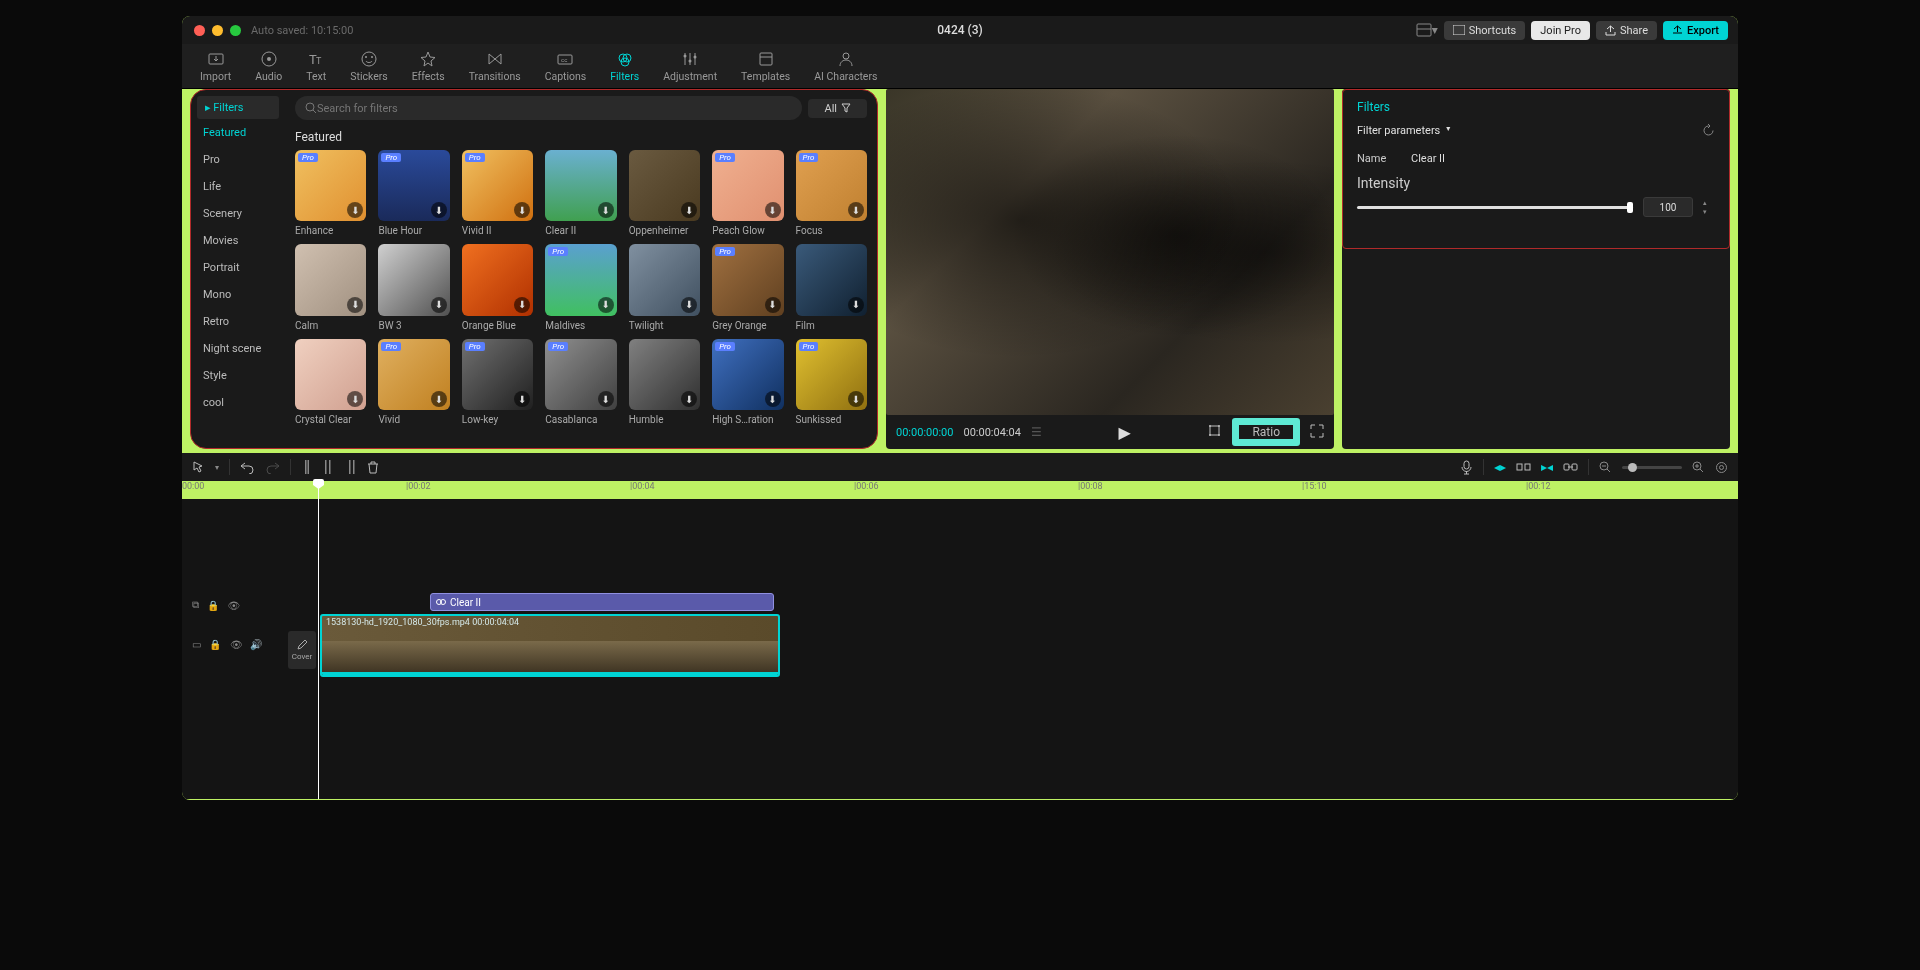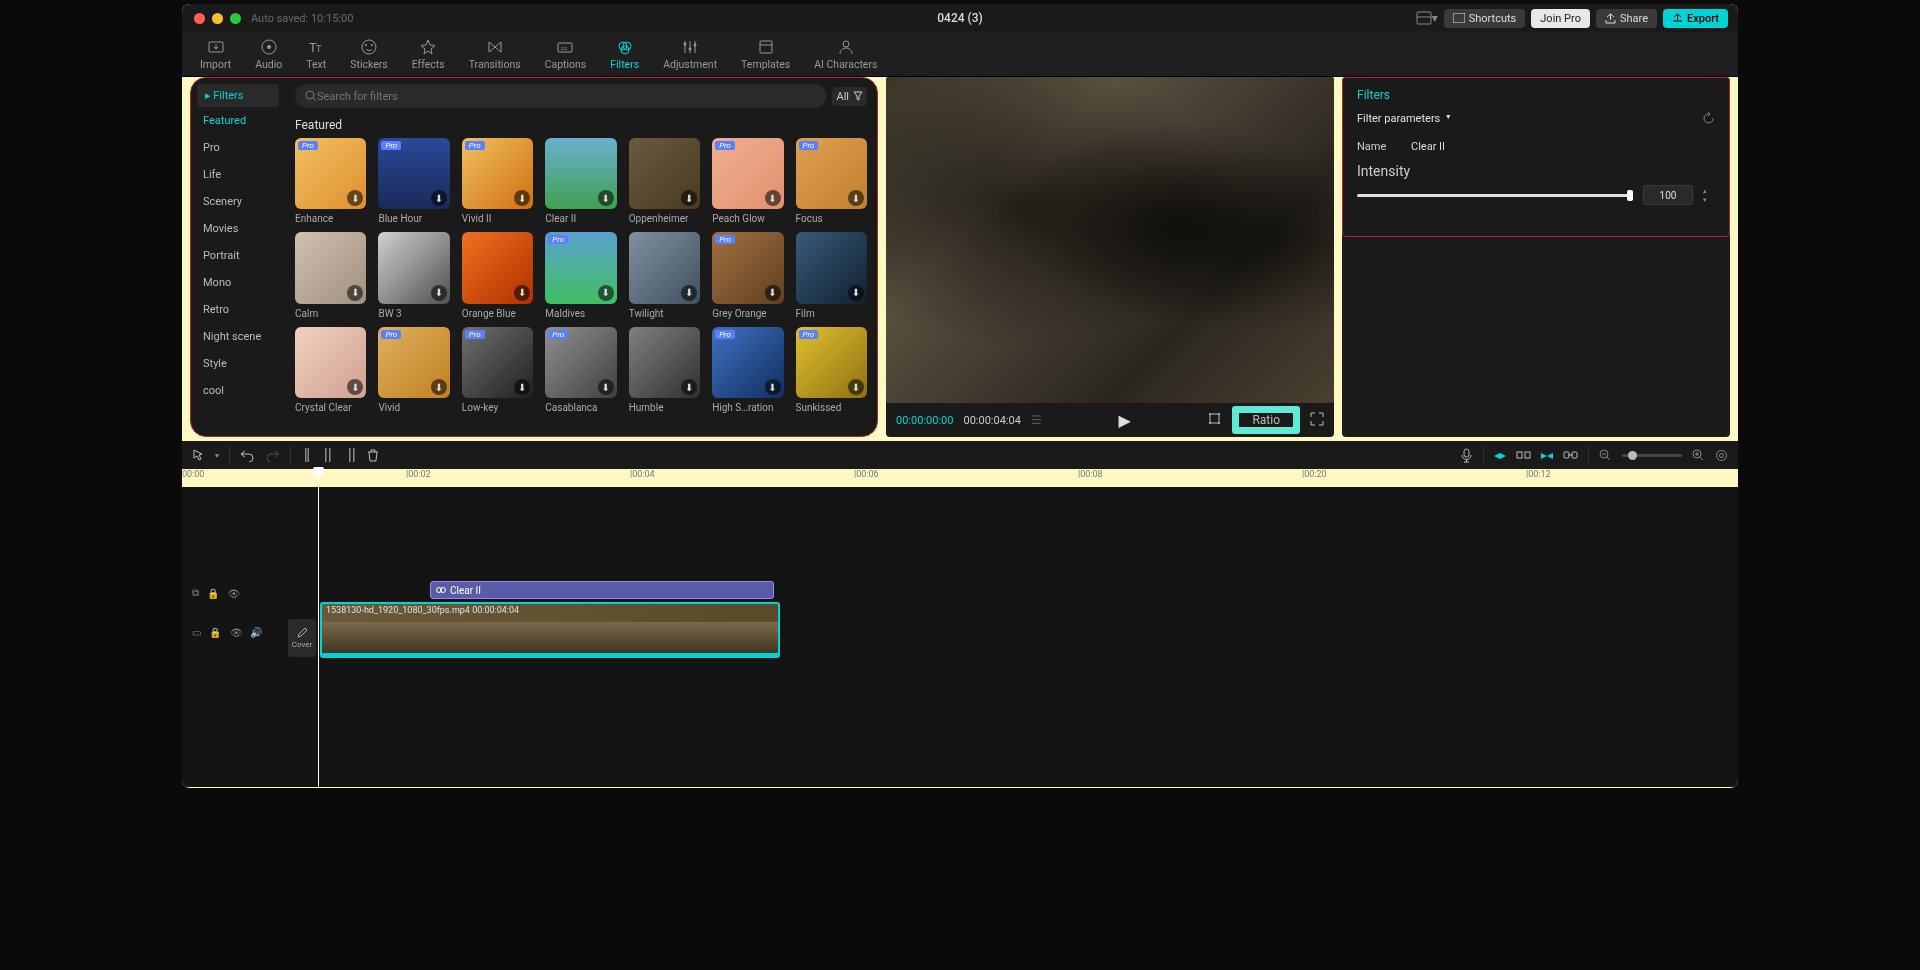--- a/index.html
+++ b/index.html
@@ -1,17 +1,17 @@
 <!DOCTYPE html>
 <html><head>
 <meta charset="utf-8">
 <style>
 * { box-sizing: border-box; margin: 0; padding: 0; font-family: -apple-system, BlinkMacSystemFont, "Segoe UI", Roboto, Helvetica, Arial, sans-serif; }
 body { background: #0a0a0a; color: #e0e0e0; font-size: 12px; overflow: hidden; width: 1920px; height: 970px; }
-.app { width: 1556px; height: 784px; background: #fef9c3; border-radius: 8px; position: relative; margin: 4px auto; overflow: hidden; }
+.app { width: 1556px; height: 784px; background: #bef264; border-radius: 8px; position: relative; margin: 16px auto; overflow: hidden; }
 
 
 .titlebar { height: 28px; display: flex; align-items: center; padding: 0 12px; background: #1a1a1a; }
 .dots { display: flex; gap: 7px; }
 .dot { width: 11px; height: 11px; border-radius: 50%; }
 .dot.r { background: #ff5f56; }
 .dot.y { background: #ffbd2e; }
 .dot.g { background: #27c93f; }
 .auto-save { color: #6a6a6a; margin-left: 10px; font-size: 11px; }
 .title-center { position: absolute; left: 50%; transform: translateX(-50%); font-size: 12px; color: #ddd; font-weight: 500;}
@@ -32,21 +32,21 @@
 .left { width: 688px; border: 1px solid #b02a2a; border-radius: 16px; display: flex; background: #1a1a1a; position: relative;}
 .sidebar { width: 94px; padding: 6px 0; }
 .side-item { padding: 7px 12px; color: #bbb; font-size: 11px; cursor: pointer; }
 .side-item.header { background: #2a2a2a; color: #00d4d4; font-size: 11px; border-radius: 3px; margin: 0 6px; padding: 5px 8px;}
 .side-item.sub-active { color: #00d4d4; }
 
 .filters-content { flex: 1; padding: 6px 10px; overflow: hidden;}
 .search-row { display: flex; gap: 6px; align-items: center;}
 .search { flex:1; background: #2a2a2a; border-radius: 14px; height: 24px; display:flex; align-items:center; padding: 0 10px; color:#777;}
 .search input { background: transparent; border: none; outline: none; color: #bbb; font-size:11px; flex:1;}
-.all-btn { background: #2a2a2a; padding: 3px 4px; border-radius: 4px; font-size: 11px; display:flex; align-items:center; gap:4px; color:#ccc;}
+.all-btn { background: #2a2a2a; padding: 3px 16px; border-radius: 4px; font-size: 11px; display:flex; align-items:center; gap:4px; color:#ccc;}
 
 .section-title { margin: 10px 0 6px 0; font-size: 12px; color: #ddd;}
 .grid { display: grid; grid-template-columns: repeat(7, 1fr); gap: 8px 12px; }
 .filter-card { display: flex; flex-direction: column; gap: 4px; }
 .thumb { width: 100%; aspect-ratio: 1/1; border-radius: 6px; position: relative; overflow: hidden; }
 .pro-badge { position: absolute; top: 3px; left: 3px; background: #5a7fff; color: #fff; font-size: 8px; padding: 0 4px; border-radius: 2px; font-style: italic;}
 .dl { position: absolute; bottom: 3px; right: 3px; width: 16px; height: 16px; background: rgba(0,0,0,0.55); border-radius: 50%; display:flex; align-items:center; justify-content:center; font-size:10px; color:#ddd;}
 .filter-name { font-size: 10px; color: #aaa; white-space: nowrap; overflow: hidden; text-overflow: ellipsis;}
 
 
@@ -91,21 +91,21 @@
 .playhead { position:absolute; left:136px; top:0; bottom:0; width:1px; background:#fff;}
 .playhead::before { content:""; position:absolute; top:-2px; left:-5px; width:11px; height:10px; background:#fff; border-radius:2px 2px 0 0; clip-path: polygon(0 0, 100% 0, 100% 60%, 50% 100%, 0 60%);}
 
 
 .timeline { flex:1; background:#141414; position:relative; padding-left: 100px;}
 .track-controls { position:absolute; left:10px; display:flex; gap:8px; color:#888; font-size:10px; align-items:center;}
 .tc1 { top: 100px;}
 .tc2 { top: 140px;}
 .cover-btn { position:absolute; left: 106px; top: 132px; width:28px; height:38px; background:#2a2a2a; border-radius:3px; display:flex; flex-direction:column; align-items:center; justify-content:center; font-size:8px; color:#aaa; gap:1px;}
 .filter-clip { position:absolute; left:248px; top:94px; width:344px; height:18px; background:#5a5aaa; border:1px solid #9090e0; border-radius:3px; display:flex; align-items:center; padding:0 5px; font-size:10px; gap:4px; color:#fff;}
-.video-clip { position:absolute; left:138px; top:115px; width:460px; height:56px; background:linear-gradient(90deg, #6a5a3a, #5a4a2a); border:2px solid #00d4d4; border-radius:3px; overflow:hidden;}
+.video-clip { position:absolute; left:138px; top:115px; width:460px; height:63px; background:linear-gradient(90deg, #6a5a3a, #5a4a2a); border:2px solid #00d4d4; border-radius:3px; overflow:hidden;}
 .video-clip-label { position:absolute; top:1px; left:4px; font-size:9px; color:#d4e8e8;}
 .video-clip-thumbs { position:absolute; bottom:0; left:0; right:0; height:34px; display:flex;}
 .video-clip-thumbs div { flex:1; background: linear-gradient(180deg, #7a6a4a 0%, #3a3020 100%);}
 .video-clip::after { content:""; position:absolute; bottom:0; left:0; right:0; height:3px; background:#00d4d4;}
 
 svg { fill: currentColor; }
 
 
 .g1 { background: linear-gradient(135deg,#f0c060,#e09030);}
 .g2 { background: linear-gradient(180deg,#2a4a9a 0%, #1a2a5a 100%);}
@@ -582,21 +582,21 @@
       </span>
   </div>
 
   <div style="position:relative; height: 320px;">
     <div class="ruler" id="ruler">
         <span style="left: 0px;">00:00</span>
         <span style="left: 224px;">|00:02</span>
         <span style="left: 448px;">|00:04</span>
         <span style="left: 672px;">|00:06</span>
         <span style="left: 896px;">|00:08</span>
-        <span style="left: 1120px;">|00:20</span>
+        <span style="left: 1120px;">|15:10</span>
         <span style="left: 1344px;">|00:12</span>
       </div>
     <div class="timeline" style="height:300px;">
       <div class="track-controls tc1">
         <span>⧉</span>
         <span>🔒</span>
         <span>👁</span>
       </div>
       <div class="track-controls tc2">
         <span>▭</span>

